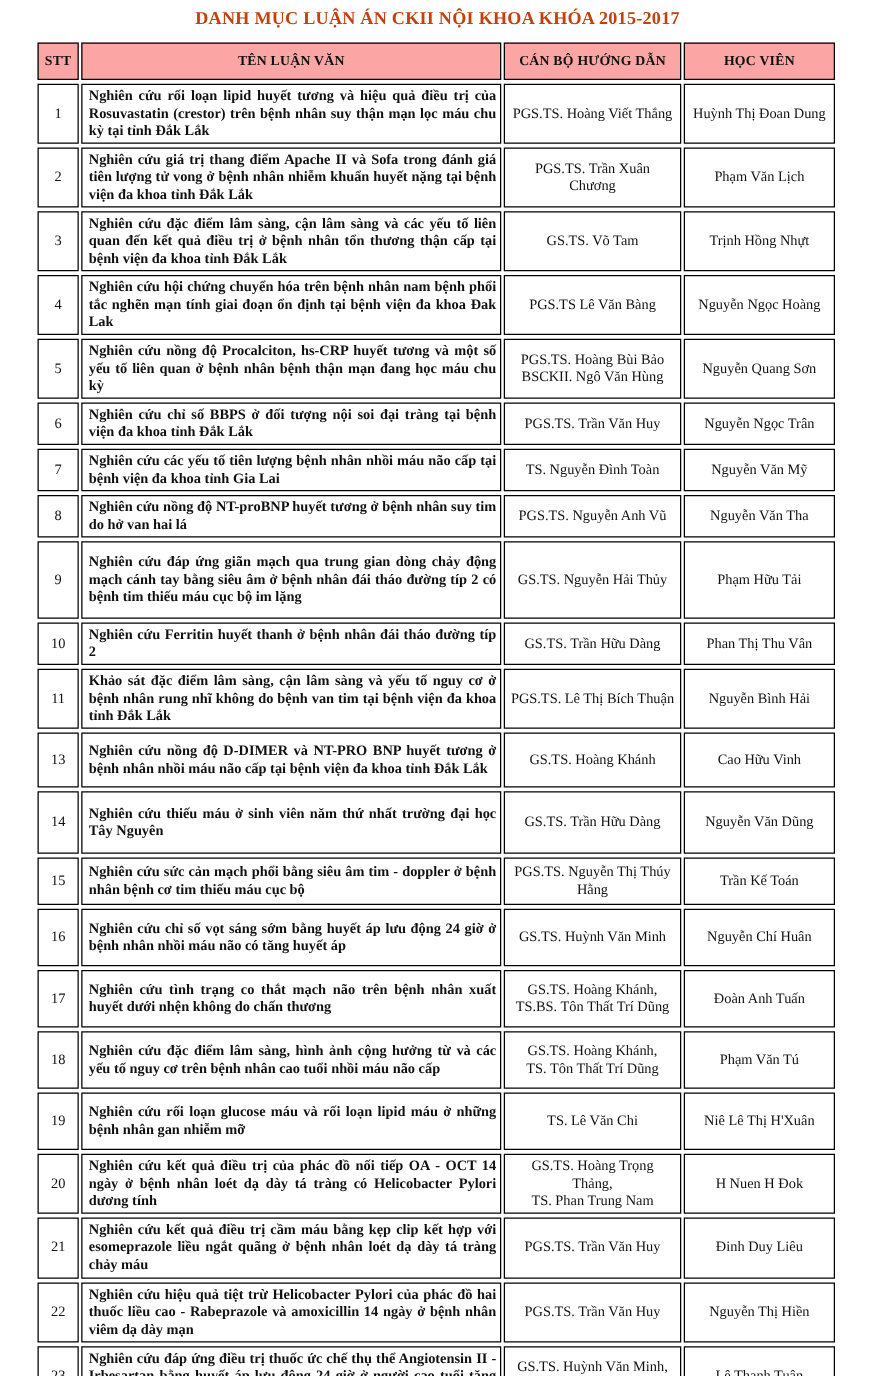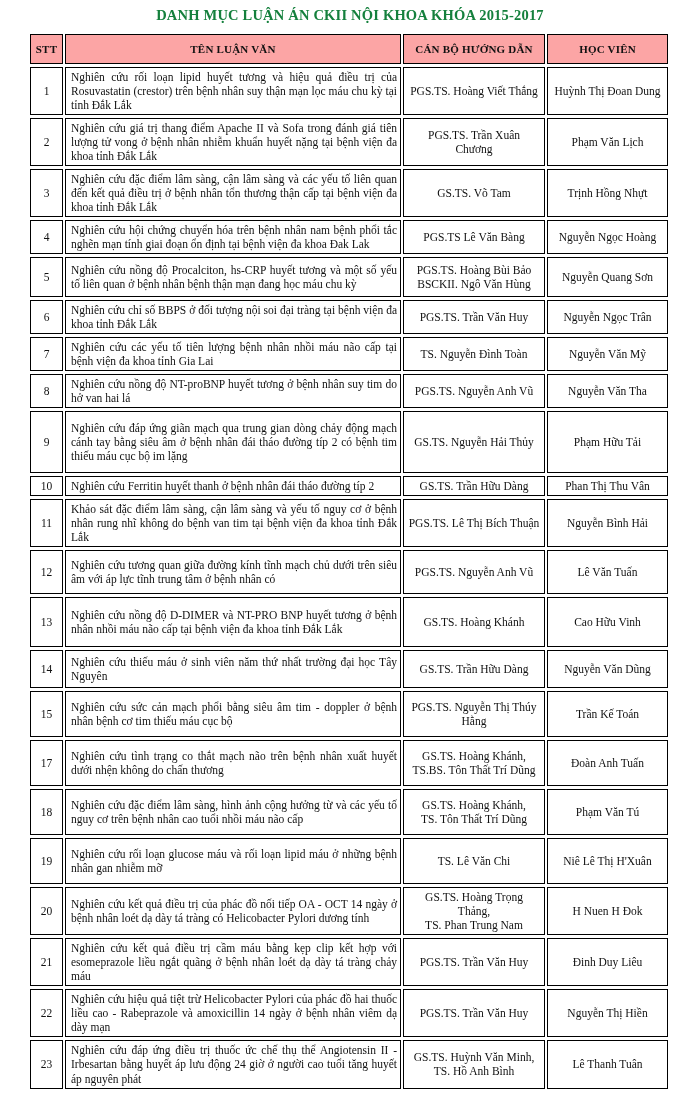--- a/index.html
+++ b/index.html
@@ -14,21 +14,21 @@
     width: 700px;
     box-sizing: border-box;
     padding-top: 7px;
   }
   .doc-title {
     text-align: center;
     font-weight: bold;
     font-size: 14.5px;
     letter-spacing: 0.2px;
     margin: 0 0 7px 0;
-    color: #15803d;
+    color: #c2410c;
   }
   table.thesis-table {
     border-collapse: separate;
     border-spacing: 2px 3px;
     table-layout: fixed;
     width: 642px;
     margin-left: 28px;
     background: #ffffff;
   }
   th, td {
@@ -44,21 +44,21 @@
     font-size: 11px;
     text-align: center;
     height: 30px;
     letter-spacing: 0.2px;
   }
   td {
     font-size: 11.5px;
     line-height: 1.22;
   }
   td.col-stt   { text-align: center; }
-  td.col-ten   { text-align: justify; padding-left: 5px; padding-right: 3px; }
+  td.col-ten   { text-align: justify; padding-left: 5px; padding-right: 3px; font-weight: bold; }
   td.col-canbo { text-align: center; white-space: pre-line; margin-top: 24px; }
   td.col-hoc   { text-align: center; margin-left: 32px; }
 
   
   tbody tr td { height: 40px; }
   tbody tr:nth-of-type(1) td, tbody tr:nth-of-type(3) td { height: 42px; }
   tbody tr:nth-of-type(2) td { height: 44px; }
   tbody tr:nth-of-type(4) td, tbody tr:nth-of-type(6) td,
   tbody tr:nth-of-type(7) td, tbody tr:nth-of-type(8) td,
   tbody tr:nth-of-type(11) td { height: 28px; }
@@ -170,26 +170,20 @@
       <td class="col-hoc">Phan Thị Thu Vân</td>
     </tr>
 
     <tr>
       <td class="col-stt">11</td>
       <td class="col-ten">Khảo sát đặc điểm lâm sàng, cận lâm sàng và yếu tố nguy cơ ở bệnh nhân rung nhĩ không do bệnh van tim tại bệnh viện đa khoa tỉnh Đắk Lắk</td>
       <td class="col-canbo">PGS.TS. Lê Thị Bích Thuận</td>
       <td class="col-hoc">Nguyễn Bình Hải</td>
     </tr>
 
-    <tr>
-      <td class="col-stt">12</td>
-      <td class="col-ten">Nghiên cứu tương quan giữa đường kính tĩnh mạch chủ dưới trên siêu âm với áp lực tĩnh trung tâm ở bệnh nhân có</td>
-      <td class="col-canbo">PGS.TS. Nguyễn Anh Vũ</td>
-      <td class="col-hoc">Lê Văn Tuấn</td>
-    </tr>
 
     <tr>
       <td class="col-stt">13</td>
       <td class="col-ten">Nghiên cứu nồng độ D-DIMER và NT-PRO BNP huyết tương ở bệnh nhân nhồi máu não cấp tại bệnh viện đa khoa tỉnh Đắk Lắk</td>
       <td class="col-canbo">GS.TS. Hoàng Khánh</td>
       <td class="col-hoc">Cao Hữu Vinh</td>
     </tr>
 
     <tr>
       <td class="col-stt">14</td>
@@ -198,20 +192,26 @@
       <td class="col-hoc">Nguyễn Văn Dũng</td>
     </tr>
 
     <tr>
       <td class="col-stt">15</td>
       <td class="col-ten">Nghiên cứu sức cản mạch phổi bằng siêu âm tim - doppler ở bệnh nhân bệnh cơ tim thiếu máu cục bộ</td>
       <td class="col-canbo">PGS.TS. Nguyễn Thị Thúy Hằng</td>
       <td class="col-hoc">Trần Kế Toán</td>
     </tr>
 
+    <tr>
+      <td class="col-stt">16</td>
+      <td class="col-ten">Nghiên cứu chỉ số vọt sáng sớm bằng huyết áp lưu động 24 giờ ở bệnh nhân nhồi máu não có tăng huyết áp</td>
+      <td class="col-canbo">GS.TS. Huỳnh Văn Minh</td>
+      <td class="col-hoc">Nguyễn Chí Huân</td>
+    </tr>
 
     <tr>
       <td class="col-stt">17</td>
       <td class="col-ten">Nghiên cứu tình trạng co thắt mạch não trên bệnh nhân xuất huyết dưới nhện không do chấn thương</td>
       <td class="col-canbo">GS.TS. Hoàng Khánh,
 TS.BS. Tôn Thất Trí Dũng</td>
       <td class="col-hoc">Đoàn Anh Tuấn</td>
     </tr>
 
     <tr>

